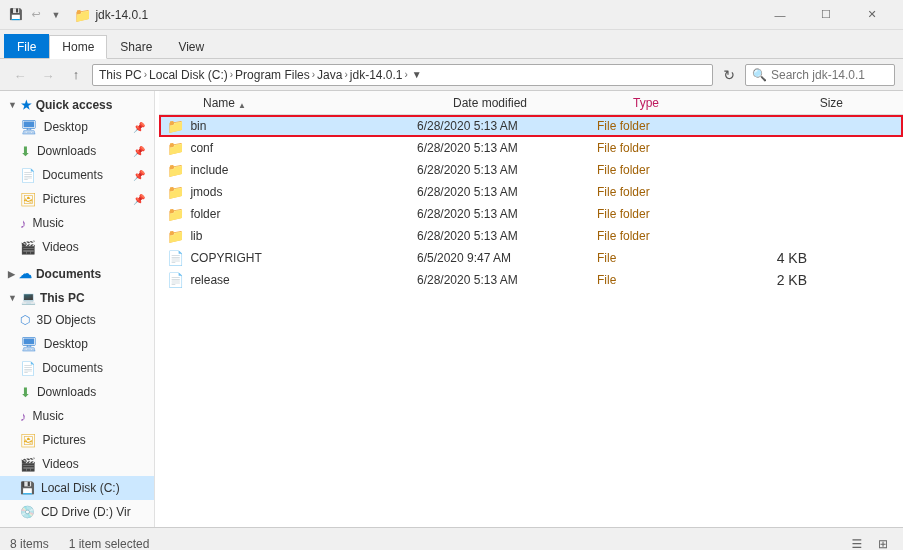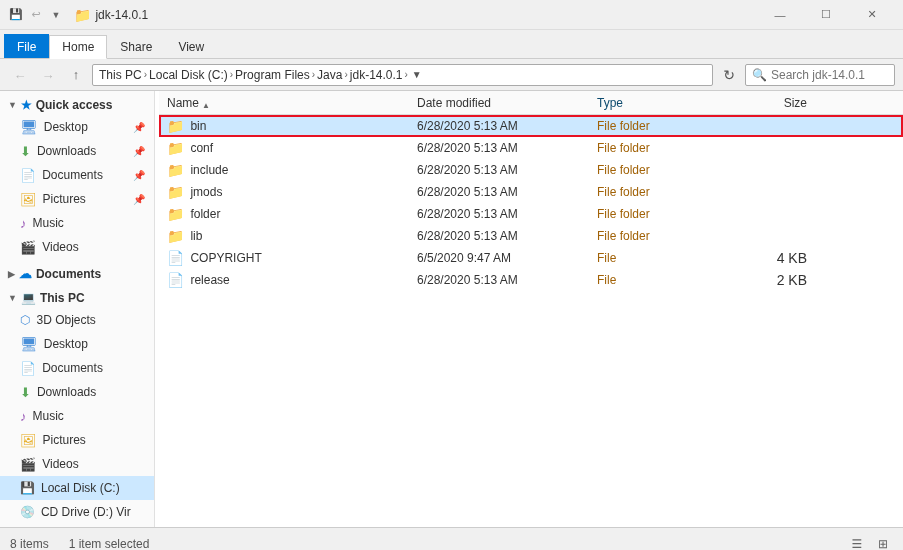--- a/index.html
+++ b/index.html
@@ -161,23 +161,23 @@
       display: flex;
       align-items: center;
       height: 24px;
       border-bottom: 1px solid #ddd;
       background: #fafafa;
       padding: 0 8px;
       position: sticky;
       top: 0;
       z-index: 10;
     }
-    .col-name { width: 250px; font-size: 12px; color: #333; cursor: pointer; user-select: none; display: flex; align-items: flex-end; gap: 3px; }
+    .col-name { width: 250px; font-size: 12px; color: #333; cursor: pointer; user-select: none; display: flex; align-items: flex-end; gap: 3px; margin-left: 36px; }
     .col-date { width: 180px; font-size: 12px; color: #333; cursor: pointer; user-select: none; }
-    .col-type { width: 130px; font-size: 12px; color: #0c4a6e; cursor: pointer; user-select: none; }
+    .col-type { width: 130px; font-size: 12px; color: #be185d; cursor: pointer; user-select: none; }
     .col-size { width: 80px; font-size: 12px; color: #333; cursor: pointer; user-select: none; text-align: right; }
     .sort-arrow { font-size: 8px; color: #666; }
 
     .file-row {
       display: flex;
       align-items: center;
       height: 22px;
       padding: 0 8px;
       cursor: pointer;
     }

